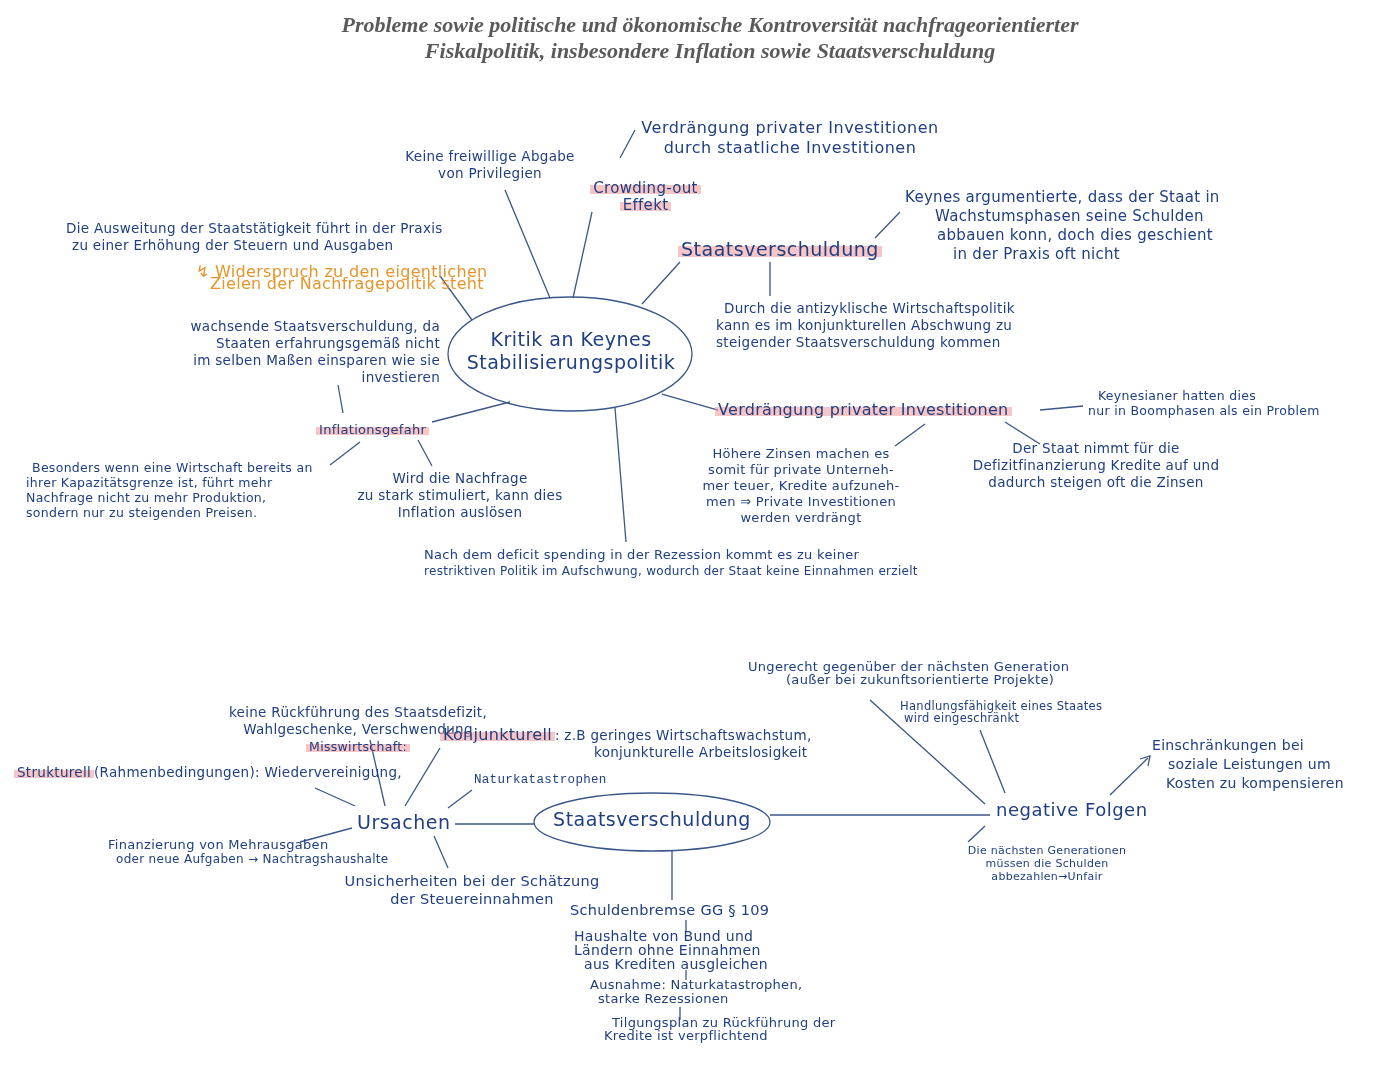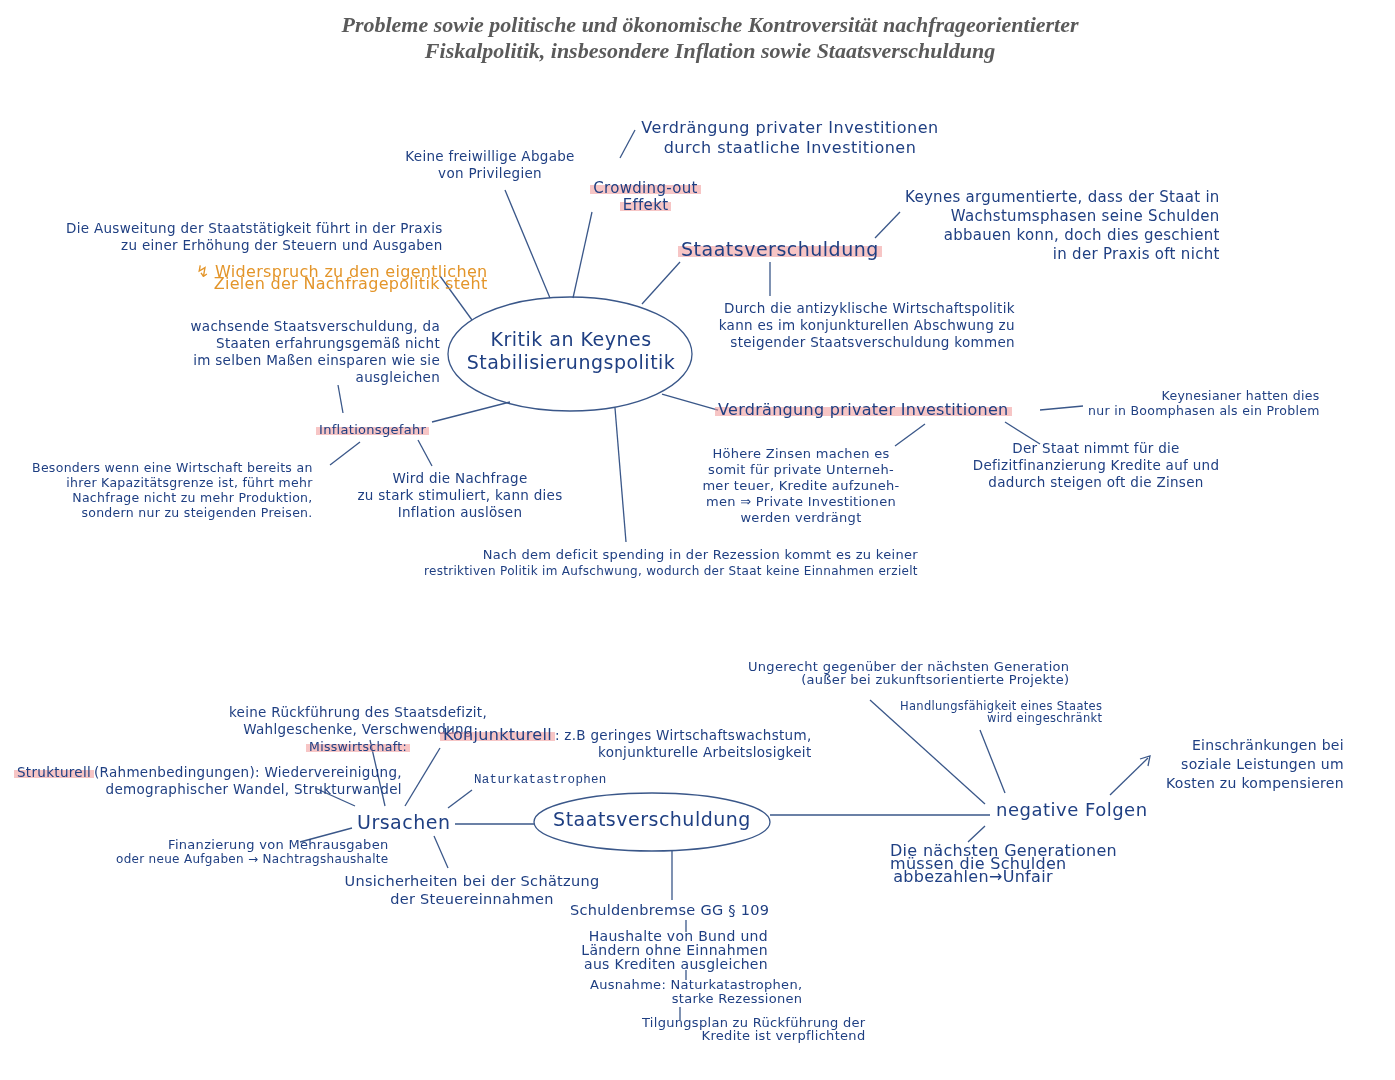--- a/index.html
+++ b/index.html
@@ -3,21 +3,21 @@
 <meta charset="utf-8">
 <style>
   html, body { margin:0; padding:0; background:#ffffff; }
   body { width:1395px; height:1080px; position:relative; overflow:hidden;
          font-family:"DejaVu Sans", sans-serif; color:#1f3f82; }
   .title { position:absolute; left:0; top:12px; width:1420px; text-align:center;
            font-family:"Liberation Serif", "DejaVu Serif", serif; font-style:italic; font-weight:bold;
            font-size:22px; line-height:26px; color:#5a5a5a; }
   svg.lines { position:absolute; left:0; top:0; width:1395px; height:1080px; }
   .t { position:absolute; font-family:"DejaVu Sans", sans-serif; color:#1f3f82;
-       font-size:13.5px; line-height:17px; white-space:nowrap; letter-spacing:0.3px;text-align:right; }
+       font-size:13.5px; line-height:17px; white-space:nowrap; letter-spacing:0.3px; }
   .c { text-align:center; }
   .sm { font-size:16px; line-height:12px; }
   .big { font-size:20px; line-height:24px; letter-spacing:0.5px; }
   .node { font-size:19px; line-height:23px; letter-spacing:0.5px; }
   .hl { background:linear-gradient(transparent 35%, rgba(240,150,150,0.55) 35%, rgba(240,150,150,0.55) 85%, transparent 85%); padding:0 3px; }
   .orange { color:#e3952a; }
 </style>
 </head>
 <body>
 
@@ -111,21 +111,21 @@
 <div class="t" style="left:716px; top:300px;">
   <div style="padding-left:8px;">Durch die antizyklische Wirtschaftspolitik</div>
   <div>kann es im konjunkturellen Abschwung zu</div>
   <div>steigender Staatsverschuldung kommen</div>
 </div>
 
 <div class="t c" style="left:155px; top:318px; width:285px;text-align:right;">
   <div>wachsende Staatsverschuldung, da</div>
   <div>Staaten erfahrungsgemäß nicht</div>
   <div>im selben Maßen einsparen wie sie</div>
-  <div>ausgleichen</div>
+  <div>investieren</div>
 </div>
 
 <div class="t" style="left:316px; top:421px; font-size:13px;">
   <span class="hl">Inflationsgefahr</span>
 </div>
 
 <div class="t" style="left:26px; top:460px; font-size:12.5px; line-height:15px;">
   <div style="padding-left:6px;">Besonders wenn eine Wirtschaft bereits an</div>
   <div>ihrer Kapazitätsgrenze ist, führt mehr</div>
   <div>Nachfrage nicht zu mehr Produktion,</div>
@@ -176,21 +176,20 @@
   <div style="font-size:12.5px;"><span class="hl">Misswirtschaft:</span></div>
 </div>
 
 <div class="t" style="left:440px; top:726px;">
   <div><span class="hl" style="font-size:16px;">Konjunkturell</span><span>: z.B geringes Wirtschaftswachstum,</span></div>
   <div style="padding-left:154px;">konjunkturelle Arbeitslosigkeit</div>
 </div>
 
 <div class="t" style="left:14px; top:764px;">
   <div><span class="hl">Strukturell</span><span>(Rahmenbedingungen): Wiedervereinigung,</span></div>
-  <div>demographischer Wandel, Strukturwandel</div>
 </div>
 
 <div class="t" style="left:474px; top:772px; font-size:12.5px;font-family:Liberation Mono, monospace;">Naturkatastrophen</div>
 
 <div class="t" style="left:108px; top:838px; font-size:13px; line-height:14px;">
   <div>Finanzierung von Mehrausgaben</div>
   <div style="padding-left:8px; font-size:12px;">oder neue Aufgaben → Nachtragshaushalte</div>
 </div>
 
 <div class="t c" style="left:336px; top:872px; width:272px; font-size:14.5px; line-height:18px;">
@@ -204,21 +203,21 @@
   <div>Haushalte von Bund und</div>
   <div>Ländern ohne Einnahmen</div>
   <div style="padding-left:10px;">aus Krediten ausgleichen</div>
 </div>
 
 <div class="t" style="left:590px; top:978px; font-size:13px; line-height:14px;">
   <div>Ausnahme: Naturkatastrophen,</div>
   <div style="padding-left:8px;">starke Rezessionen</div>
 </div>
 
-<div class="t" style="left:634px; top:1016px; font-size:13px; line-height:13px;">
+<div class="t" style="left:604px; top:1016px; font-size:13px; line-height:13px;">
   <div style="padding-left:8px;">Tilgungsplan zu Rückführung der</div>
   <div>Kredite ist verpflichtend</div>
 </div>
 
 <div class="t node" style="left:996px; top:798px; font-size:18px;">negative Folgen</div>
 
 <div class="t sm" style="left:748px; top:660px; font-size:13px; line-height:13px;">
   <div>Ungerecht gegenüber der nächsten Generation</div>
   <div style="padding-left:38px;">(außer bei zukunftsorientierte Projekte)</div>
 </div>
@@ -227,17 +226,17 @@
   <div>Handlungsfähigkeit eines Staates</div>
   <div style="padding-left:4px;">wird eingeschränkt</div>
 </div>
 
 <div class="t" style="left:1152px; top:736px; font-size:14px; line-height:19px;">
   <div>Einschränkungen bei</div>
   <div style="padding-left:16px;">soziale Leistungen um</div>
   <div style="padding-left:14px;">Kosten zu kompensieren</div>
 </div>
 
-<div class="t c sm" style="left:890px; top:844px; width:166px; font-size:16px; line-height:13px;">
+<div class="t c sm" style="left:964px; top:844px; width:166px; font-size:11px; line-height:13px;">
   <div>Die nächsten Generationen</div>
   <div>müssen die Schulden</div>
   <div>abbezahlen→Unfair</div>
 </div>
 
 </body></html>

